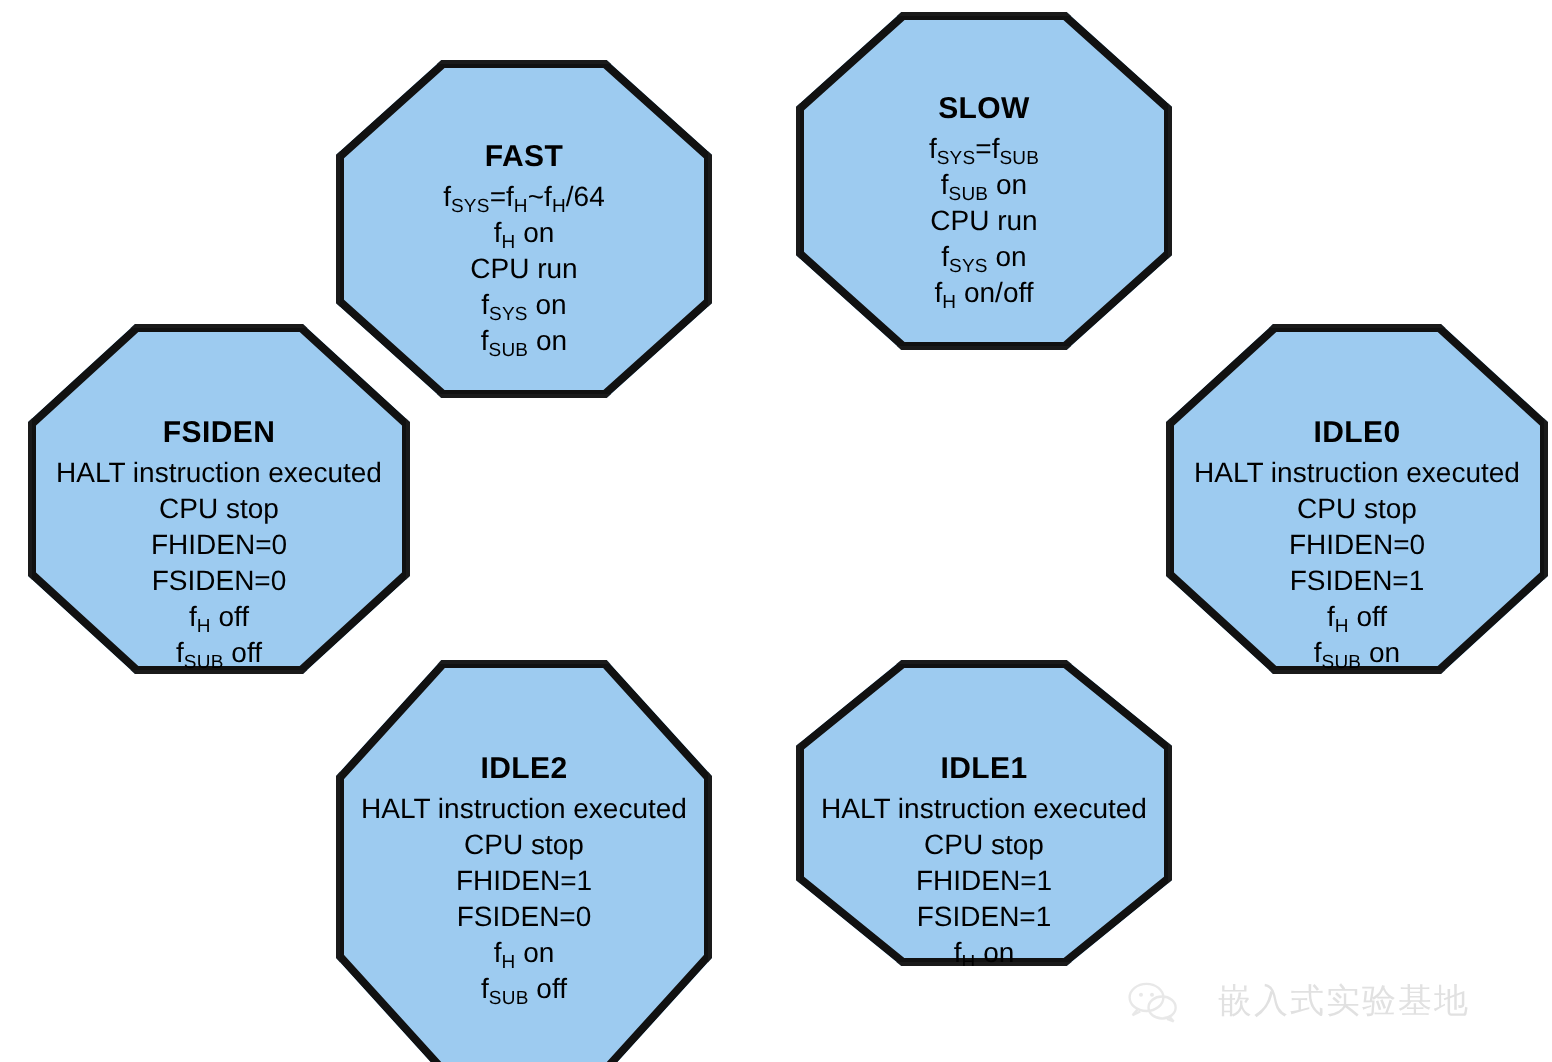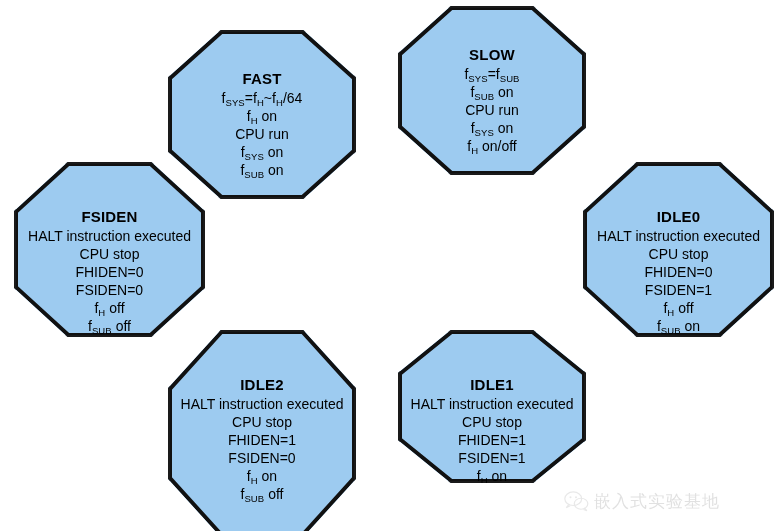--- a/index.html
+++ b/index.html
@@ -103,21 +103,21 @@
   .n-idle2 .node-content { padding-top: 44px; }
   .n-idle1 .node-content { padding-top: 44px; }
 
   
   #watermark {
     position: absolute;
     left: 563px;
     top: 490px;
     display: flex;
     align-items: center;
-    gap: 5px;
+    gap: 20px;
     opacity: 0.42;
   }
   #watermark .wm-text {
     font-size: 17px;
     line-height: 20px;
     color: #b8b8b8;
     letter-spacing: 1px;
     white-space: nowrap;
     font-family: "DejaVu Sans", sans-serif;
   }

